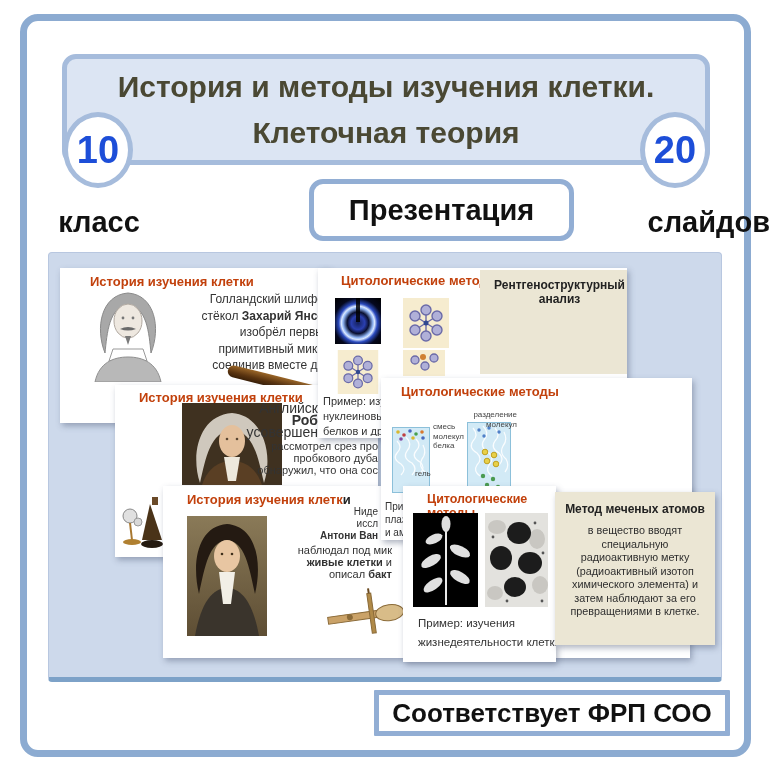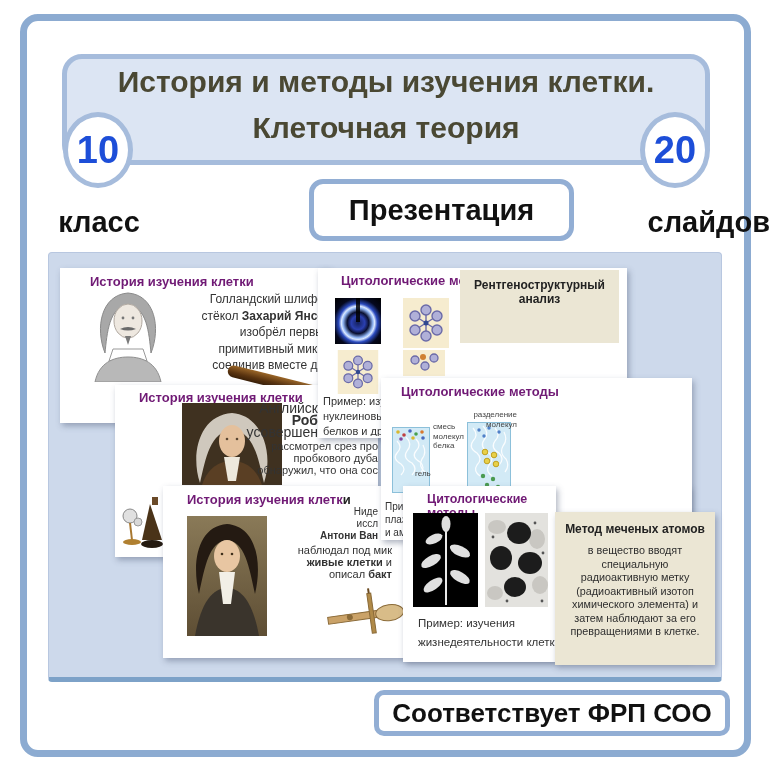--- a/index.html
+++ b/index.html
@@ -2,49 +2,49 @@
 <html><head>
 <meta charset="utf-8">
 <style>
   html,body{margin:0;padding:0;background:#ffffff;}
   .page{position:relative;width:771px;height:771px;background:#fff;overflow:hidden;
         font-family:"Liberation Sans","DejaVu Sans",sans-serif;color:#333;}
   .abs{position:absolute;box-sizing:border-box;}
   
   .frame{left:20px;top:14px;width:731px;height:743px;border:7px solid #8cabd1;border-radius:18px;}
   
-  .header-box{left:62px;top:54px;width:648px;height:111px;background:#dce5f3;border:5px solid #a6bcdc;border-radius:20px;
-              text-align:center;}
+  .header-box{left:62px;top:54px;width:648px;height:111px;background:#dce5f3;border:5px solid #a6bcdc;border-radius:14px;
+              text-align:center;padding-top:5px;}
   .header-box .hl{font-size:30px;font-weight:bold;color:#4a4833;line-height:46px;}
   .circle{width:70px;height:76px;background:#fff;border:5px solid #a6bcdc;border-radius:50%;
           display:flex;align-items:center;justify-content:center;font-size:38px;font-weight:bold;color:#1d4ed8;}
   .side-label{font-size:29px;font-weight:bold;color:#111;text-align:center;}
   .pres-badge{left:261px;top:179px;width:265px;height:62px;background:#fff;border:5px solid #92aed4;border-radius:14px;
               display:flex;align-items:center;justify-content:center;font-size:29px;font-weight:bold;color:#111;margin-left:48px;}
   
   .panel{left:48px;top:252px;width:674px;height:430px;background:#cdd9eb;border:1px solid #b8c7e0;
          border-bottom:5px solid #7da2c8;border-radius:4px;}
   
   .slide{background:#fff;overflow:hidden;box-shadow:2px 3px 6px rgba(80,90,120,.45);}
-  .stitle{font-weight:bold;color:#701a75;padding-left:16px;}
+  .stitle{font-weight:bold;color:#c2410c;padding-left:16px;}
   .beige{background:#ebe6d4;color:#2e2e2e;text-align:center;}
   .beige .btitle{font-weight:bold;font-size:12px;line-height:14px;color:#222;margin-bottom:8px;}
   .beige .btext{font-size:10.8px;line-height:13.5px;}
   .txt{color:#333;}
   .txt .tl{white-space:nowrap;}
   .right .tl{text-align:right;}
   .prelabel{white-space:pre-line;color:#444;}
   
   .imgbox{overflow:hidden;}
   .xray{background:radial-gradient(circle at 50% 54%, #14205c 0%, #2a3fb0 20%, #0a1030 32%, #8fb4f4 44%, #dbe9ff 49%, #2b4bc0 57%, #05081e 72%, #000 100%);}
   .xray .slit{position:absolute;left:46%;top:0;width:9%;height:52%;background:#000;opacity:.85;}
   .tube{background:linear-gradient(180deg,#9a6628,#5a3410 60%,#3a2008);border-radius:7px;
         transform:rotate(14deg);transform-origin:left center;}
   
-  .footer-badge{left:374px;top:690px;width:356px;height:46px;background:#fff;border:5px solid #92aed4;border-radius:10px;
+  .footer-badge{left:374px;top:690px;width:356px;height:46px;background:#fff;border:5px solid #92aed4;border-radius:1px;
                 display:flex;align-items:center;justify-content:center;font-size:26px;font-weight:bold;color:#111;}
 </style>
 </head>
 <body>
 
 <div class="page">
 
   <div class="abs frame"></div>
 
   <div class="abs header-box">
@@ -179,21 +179,21 @@
             <circle cx="31" cy="8" r="4"></circle>
         </g>
         <circle cx="20" cy="7" r="3" fill="#d08030"></circle>
       </svg>
     </div>
     <div class="abs txt" style="left:5px;top:126px;width:58px;height:42px;overflow:hidden;font-size:11px;line-height:15px;">
         <div class="tl">Пример: изу</div>
         <div class="tl">нуклеиновы</div>
         <div class="tl">белков и др</div>
       </div>
-    <div class="abs beige" style="left:142px;top:2px;width:159px;height:73px;padding:8px 8px;">
+    <div class="abs beige" style="left:162px;top:2px;width:159px;height:104px;padding:8px 8px;">
       <div class="btitle">Рентгеноструктурный анализ</div>
     </div>
   </div>
 
   <div class="abs slide" style="left:163px;top:486px;width:527px;height:172px;z-index:4;">
     <div class="abs" style="left:8px;top:6px;font-size:13px;font-weight:bold;">
       <span class="stitle">История изучения клетк</span><span style="color:#222;">и</span>
     </div>
     <div class="abs imgbox" style="left:24px;top:30px;width:80px;height:120px;">
       <svg width="80" height="120" viewBox="0 0 80 120">
@@ -335,21 +335,21 @@
             <circle cx="58" cy="40" r="1.4"></circle>
         </g>
       </svg>
     </div>
     <div class="abs txt" style="left:15px;top:128px;width:135px;font-size:11.5px;line-height:19px;">
         <div class="tl">Пример: изучения</div>
         <div class="tl">жизнедеятельности клетки.</div>
       </div>
   </div>
 
-  <div class="abs beige slide" style="left:555px;top:512px;width:160px;height:153px;z-index:7;padding:10px 10px;">
+  <div class="abs beige slide" style="left:555px;top:492px;width:160px;height:153px;z-index:7;padding:10px 10px;">
     <div class="btitle">Метод меченых атомов</div>
     <div class="btext">в вещество вводят специальную радиоактивную метку (радиоактивный изотоп химического элемента) и затем наблюдают за его превращениями в клетке.</div>
   </div>
 
   <div class="abs footer-badge">
     <span>Соответствует ФРП СОО</span>
   </div>
 
 </div>
 

